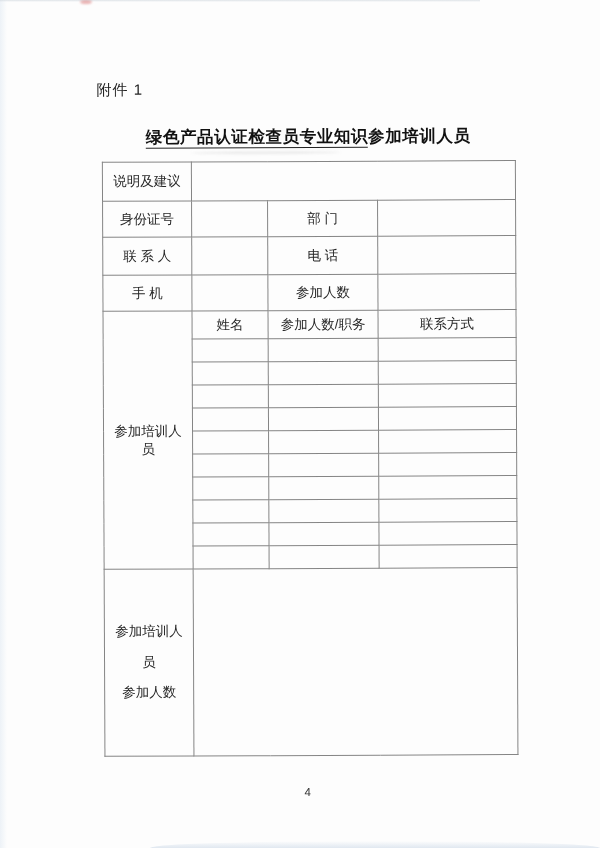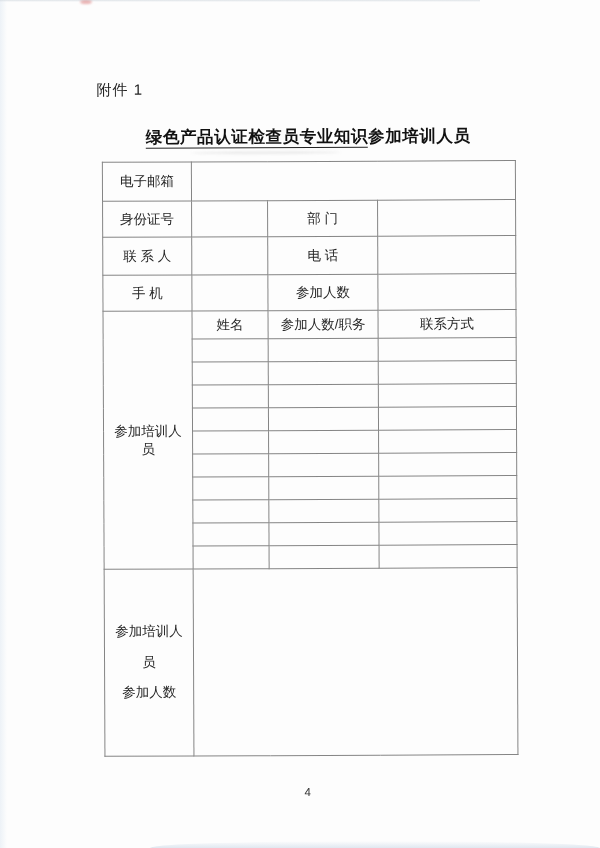--- a/index.html
+++ b/index.html
@@ -134,21 +134,21 @@
   <table class="form" data-name="registration-form-table">
     <colgroup>
       <col style="width:89px">
       <col style="width:76px">
       <col style="width:110px">
       <col style="width:138px">
     </colgroup>
 
     <tbody data-name="contact-info-section">
       <tr class="r1" data-name="unit-name-row">
-        <td class="label-cell" data-name="unit-name-label">电子邮箱</td>
+        <td class="label-cell" data-name="unit-name-label">说明及建议</td>
         <td colspan="3" data-name="unit-name-value-cell"></td>
       </tr>
       <tr class="r2" data-name="participant-count-row">
         <td class="label-cell" data-name="participant-count-label">身份证号</td>
         <td data-name="participant-count-value-cell"></td>
         <td class="label-cell" data-name="department-label">部  门</td>
         <td data-name="department-value-cell"></td>
       </tr>
       <tr class="r3" data-name="contact-person-row">
         <td class="label-cell" data-name="contact-person-label">联 系 人</td>

